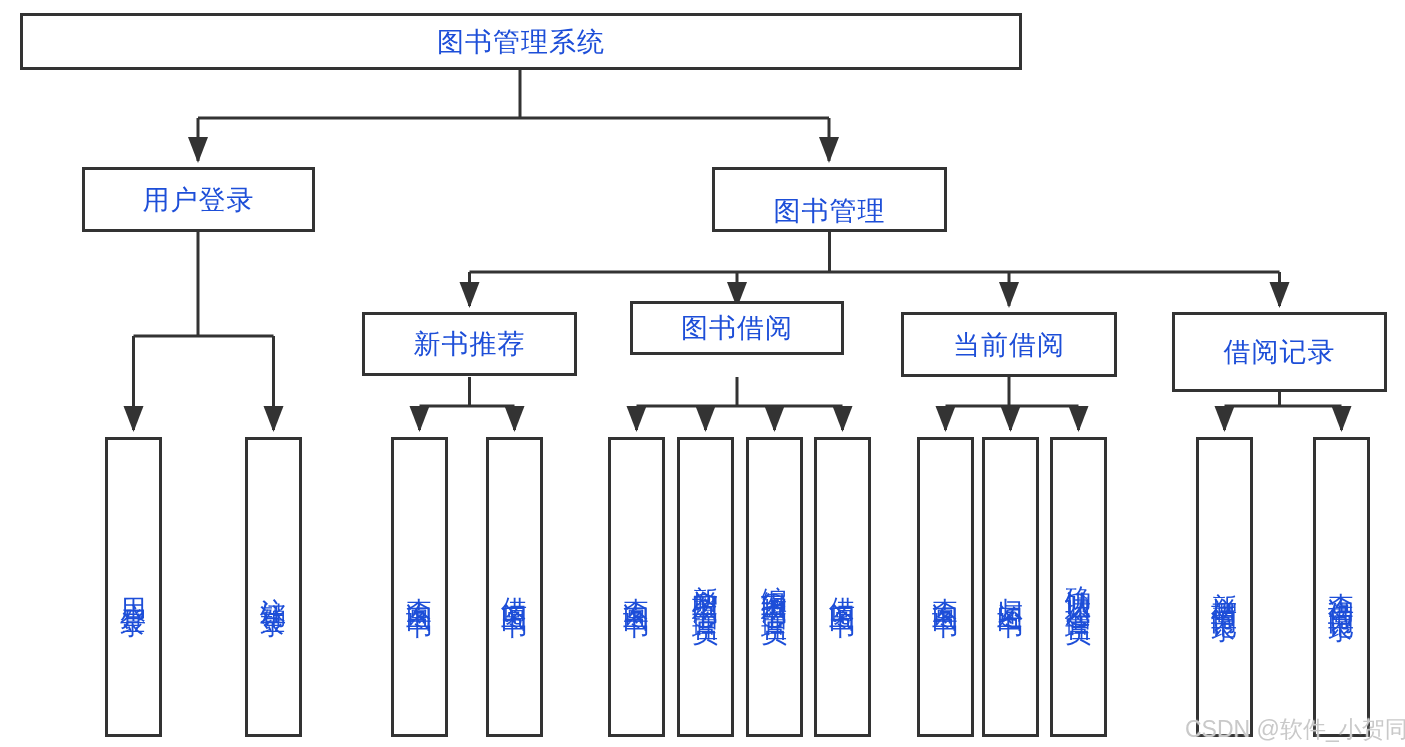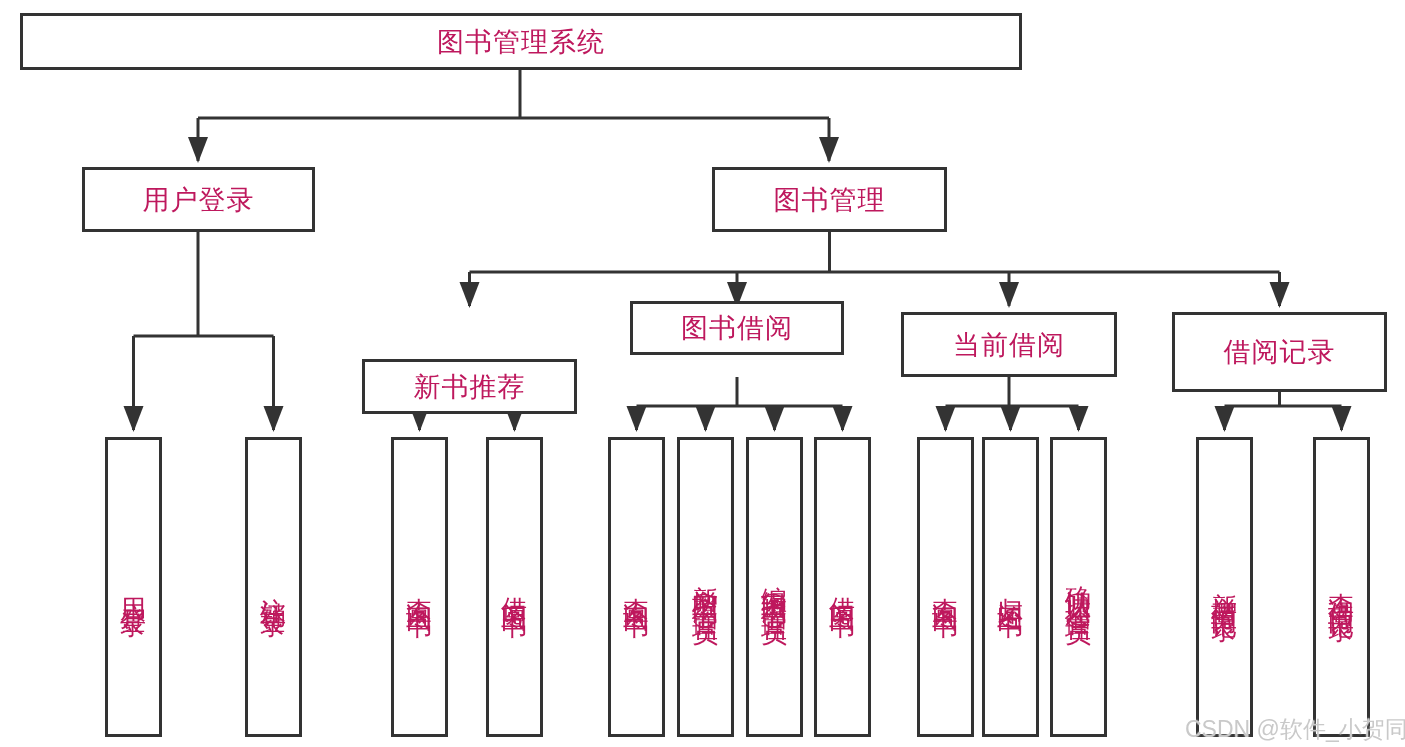--- a/index.html
+++ b/index.html
@@ -25,42 +25,42 @@
     pointer-events: none;
   }
   .box {
     position: absolute;
     box-sizing: border-box;
     border: 3px solid #333333;
     background: #ffffff;
     display: flex;
     align-items: center;
     justify-content: center;
-    color: #be185d;
+    color: #1d4ed8;
   }
   .hbox .label {
     font-size: 27px;
     letter-spacing: 1px;
     white-space: nowrap;
   }
   .vbox .label {
     writing-mode: vertical-rl;
     text-orientation: mixed;
     font-size: 26px;
     letter-spacing: 5px;
     line-height: 1;
     white-space: nowrap;
   }
   
   .n-root  { left: 20px;  top: 13px;  width: 1002px; height: 57px; }
   
   .n-l2a   { left: 82px;  top: 167px; width: 233px; height: 65px; }
-  .n-l2b   { left: 712px; top: 167px; width: 235px; height: 65px; }
-  
-  .n-l3a   { left: 362px;  top: 312px; width: 215px; height: 55px; margin-top: 47px; }
+  .n-l2b   { left: 712px; top: 167px; width: 235px; height: 65px; align-items: flex-end; }
+  
+  .n-l3a   { left: 362px;  top: 312px; width: 215px; height: 64px; }
   .n-l3b   { left: 630px;  top: 301px; width: 214px; height: 54px; }
   .n-l3c   { left: 901px;  top: 312px; width: 216px; height: 65px; font-family: Liberation Serif, serif; }
   .n-l3d   { left: 1172px; top: 312px; width: 215px; height: 80px; }
   
   .leaf { top: 437px; width: 57px; height: 300px; }
   .lf-g1a { left: 105px; }
   .lf-g1b { left: 245px; }
   .lf-g2a { left: 391px; }
   .lf-g2b { left: 486px; }
   .lf-g3a { left: 608px; }

